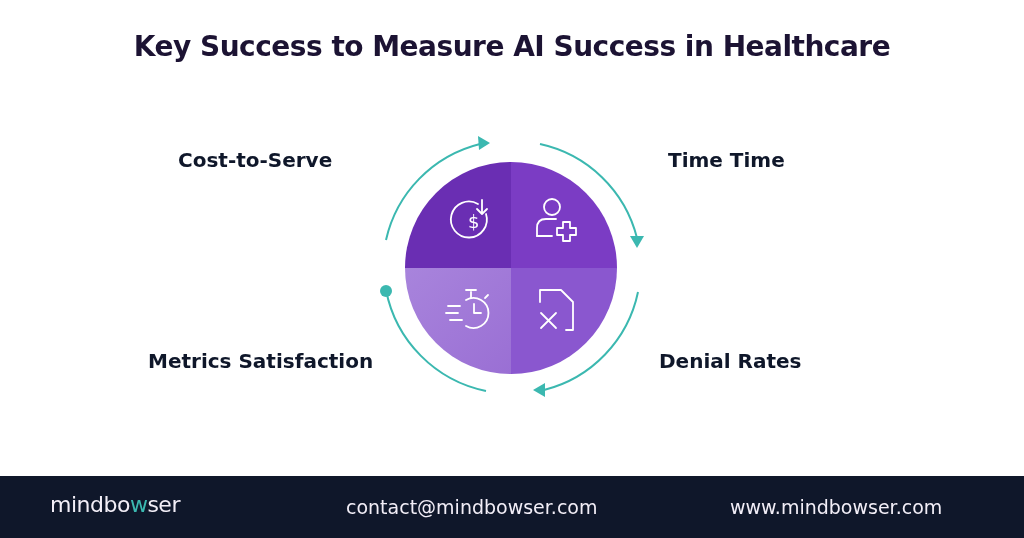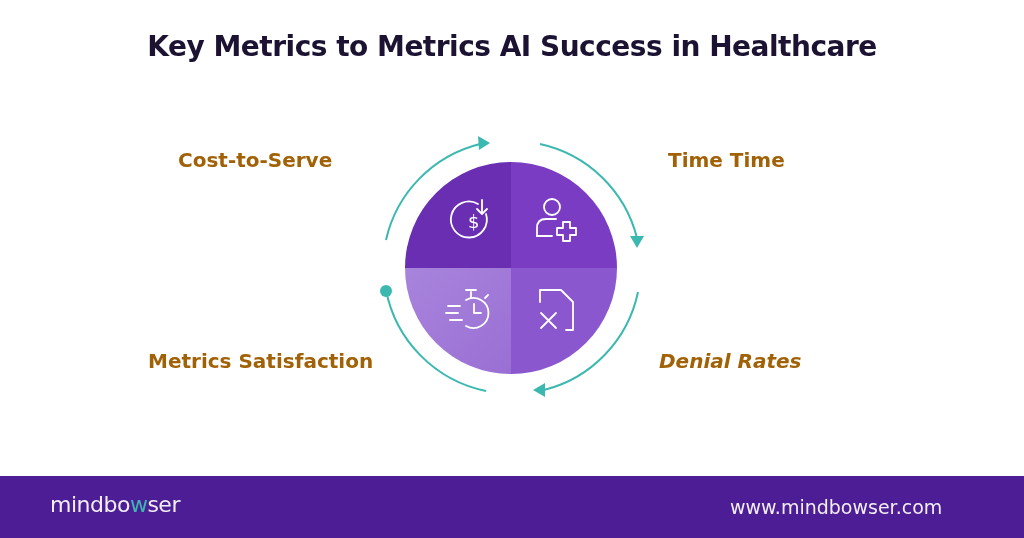--- a/index.html
+++ b/index.html
@@ -1,33 +1,33 @@
 <!DOCTYPE html>
 <html><head>
 <meta charset="utf-8">
 <style>
   html,body{margin:0;padding:0;}
   body{width:1024px;height:538px;position:relative;background:#ffffff;overflow:hidden;font-family:"Liberation Sans",sans-serif;}
   .title{position:absolute;top:30px;left:0;width:1024px;text-align:center;font-size:28px;font-weight:bold;color:#1c1333;font-family:"DejaVu Sans",sans-serif;letter-spacing:-0.5px;}
-  .label{position:absolute;font-size:20px;font-weight:bold;color:#a16207;font-family:"DejaVu Sans",sans-serif;white-space:nowrap;}
+  .label{position:absolute;font-size:20px;font-weight:bold;color:#0f172a;font-family:"DejaVu Sans",sans-serif;white-space:nowrap;}
   #lbl-cost{left:178px;top:148px;}
   #lbl-cycle{left:668px;top:148px;}
   #lbl-patient{left:148px;top:349px;}
-  #lbl-denial{left:659px;top:349px;font-style:italic;}
+  #lbl-denial{left:659px;top:349px;}
   svg.diagram{position:absolute;left:0;top:0;}
-  .footer{position:absolute;left:0;top:476px;width:1024px;height:62px;background:#4c1d95;}
+  .footer{position:absolute;left:0;top:476px;width:1024px;height:62px;background:#0f172a;}
   .logo{position:absolute;left:50px;top:16px;font-size:22px;color:#f2eef7;font-family:"DejaVu Sans",sans-serif;letter-spacing:-0.5px;}
   .logo .accent{color:#3bb8b0;}
   .contact{position:absolute;left:346px;top:20px;font-size:19px;color:#f2eef7;font-family:"DejaVu Sans",sans-serif;}
   .website{position:absolute;left:730px;top:20px;font-size:19px;color:#f2eef7;font-family:"DejaVu Sans",sans-serif;text-align:right;}
 </style>
 </head>
 <body>
 
-<div class="title">Key Metrics to Metrics AI Success in Healthcare</div>
+<div class="title">Key Success to Measure AI Success in Healthcare</div>
 
 <svg class="diagram" width="1024" height="476" viewBox="0 0 1024 476">
   <defs>
     <linearGradient id="gBL" x1="0" y1="0" x2="1" y2="1">
       <stop offset="0" stop-color="#a884dc"></stop>
       <stop offset="1" stop-color="#9a6fd4"></stop>
     </linearGradient>
   </defs>
 
   <g>
@@ -84,14 +84,15 @@
   <circle cx="386" cy="291" r="6" fill="#3bb8b0"></circle>
 </svg>
 
 <div class="label" id="lbl-cost">Cost-to-Serve</div>
 <div class="label" id="lbl-cycle">Time Time</div>
 <div class="label" id="lbl-patient">Metrics Satisfaction</div>
 <div class="label" id="lbl-denial">Denial Rates</div>
 
 <div class="footer">
   <div class="logo"><span>mindbo</span><span class="accent">w</span><span>ser</span></div>
+  <div class="contact">contact@mindbowser.com</div>
   <div class="website">www.mindbowser.com</div>
 </div>
 
 </body></html>

